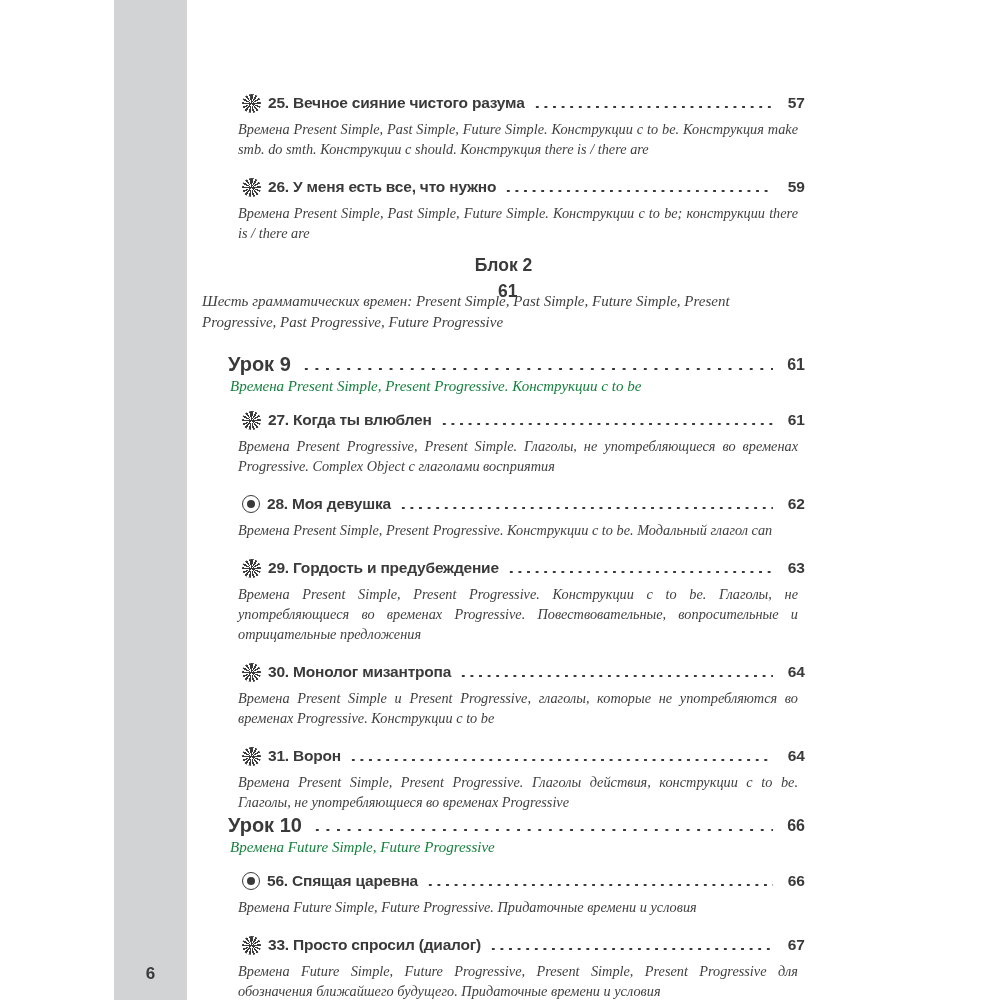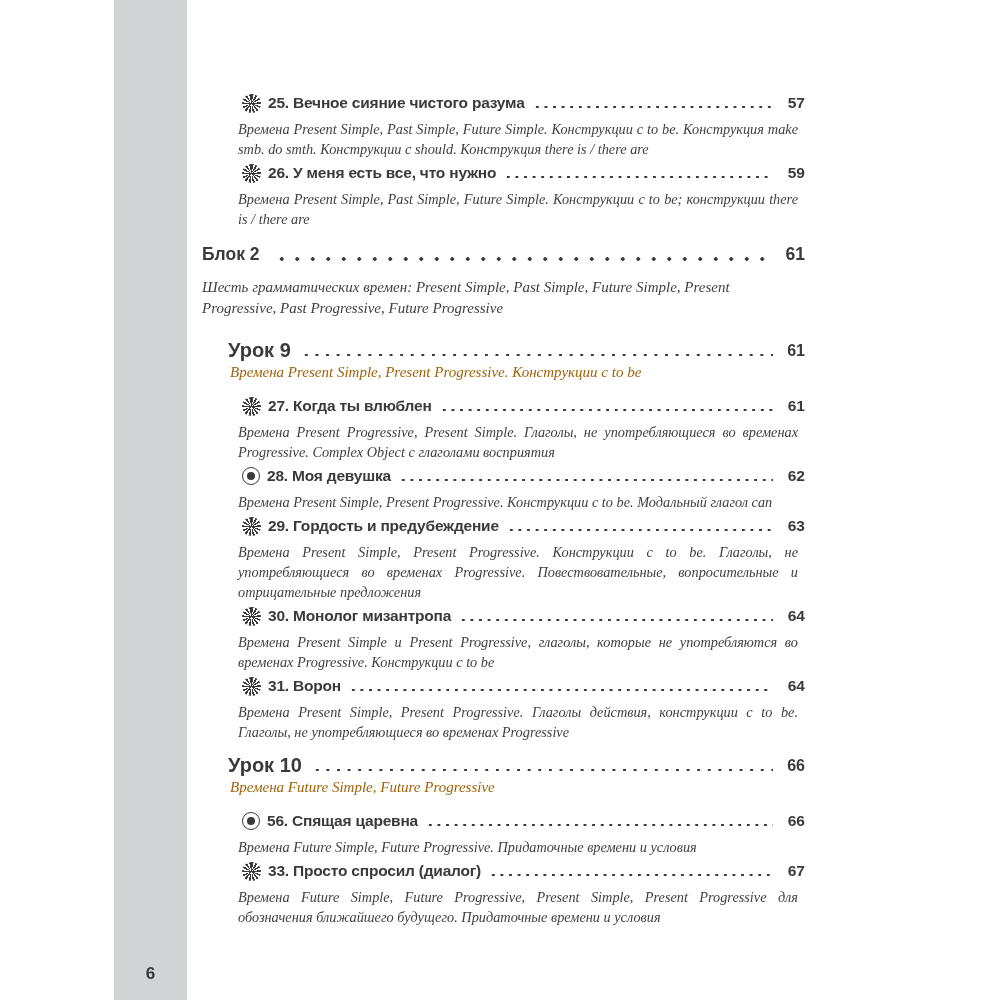--- a/index.html
+++ b/index.html
@@ -31,24 +31,24 @@
 
   
   .content {
     position: absolute;
     left: 202px; top: 8px;
     width: 603px;
     padding-top: 84px;
     box-sizing: content-box;
   }
 
-  .entry { margin-top: 3px; }
+  .entry { margin-top: 17px; }
   .entry:first-child { margin-top: 0; }
   .entry.block  { margin-top: 12px; }
-  .entry.lesson { margin-top: 12px; }
+  .entry.lesson { margin-top: 2px; }
   .entry.block + .entry.lesson { margin-top: 20px; }
   .entry.lesson + .entry.item  { margin-top: 12px; }
 
   .row { display: flex; align-items: center; }
 
   
   .item .row { margin-left: 40px; height: 22px; }
   .item .label {
     font-weight: 700;
     font-size: 15.5px;
@@ -79,25 +79,25 @@
   .lesson .label { font-weight: 700; font-size: 20px; white-space: nowrap; }
   .lesson .pagenum { font-weight: 700; font-size: 16px; min-width: 26px; text-align: right; flex: none; }
   .lesson .sub {
     margin-left: 28px;
     width: 560px;
     font-family: "Liberation Serif", serif;
     font-style: italic;
     font-size: 15px;
     line-height: 21px;
     margin-top: 0;
-    color: #a16207;
-  }
-
-  
-  .block .row { margin-left: 0; height: 26px; }
+    color: #15803d;
+  }
+
+  
+  .block .row { margin-left: 0; height: 26px; flex-direction: column; }
   .block .label { font-weight: 700; font-size: 17.5px; white-space: nowrap; }
   .block .pagenum { font-weight: 700; font-size: 17.5px; min-width: 28px; text-align: right; flex: none; }
   .block .sub {
     margin-left: 0;
     width: 575px;
     font-family: "Liberation Serif", serif;
     font-style: italic;
     font-size: 15px;
     line-height: 21px;
     margin-top: 10px;

